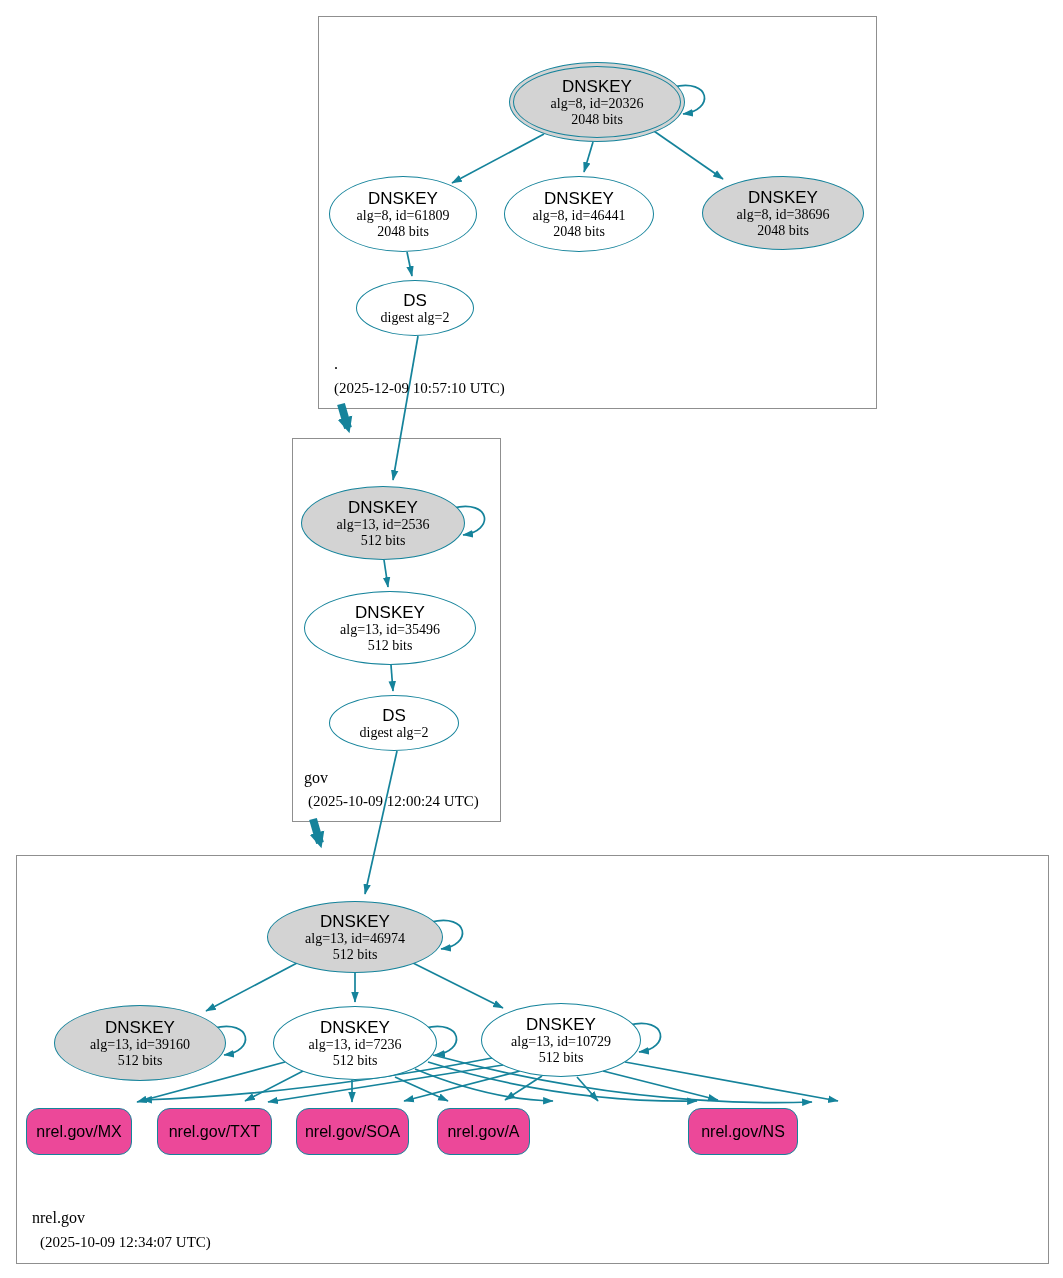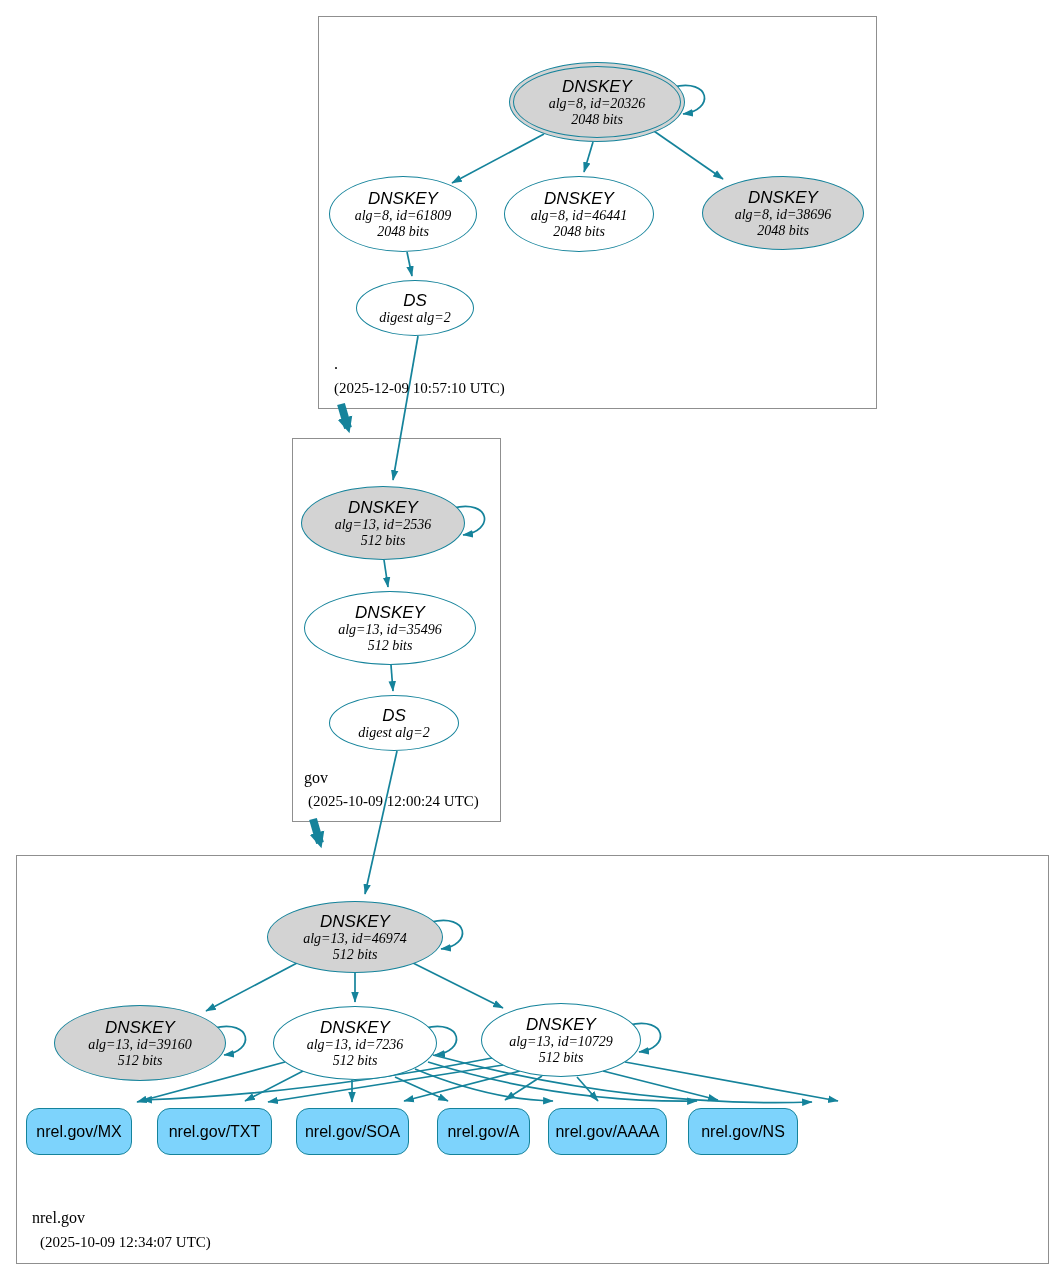--- a/index.html
+++ b/index.html
@@ -9,26 +9,26 @@
     --box-border:#8f8f8f;
     --text:#000000;
   }
   html,body{margin:0;padding:0;background:#ffffff;}
   #canvas{position:relative;width:1063px;height:1278px;background:#ffffff;overflow:hidden;
           font-family:"Liberation Serif", serif;color:var(--text);}
   .zone-box{position:absolute;border:1.5px solid var(--box-border);background:transparent;z-index:1;}
   #edges{position:absolute;left:0;top:0;z-index:2;}
   .node{position:absolute;border:1.7px solid var(--edge);border-radius:50%;
         background:var(--node-fill);display:flex;flex-direction:column;align-items:center;
-        justify-content:center;text-align:center;z-index:3;box-sizing:border-box;font-style:italic;}
+        justify-content:center;text-align:center;z-index:3;box-sizing:border-box;}
   .node.sep{background:var(--sep-fill);}
   .node .ring{position:absolute;inset:3px;border:1.7px solid var(--edge);border-radius:50%;}
   .node .title{font-family:"Liberation Sans", sans-serif;font-size:17px;line-height:19px;}
   .node .sub{font-family:"Liberation Serif", serif;font-size:14px;line-height:16px;}
-  .rrset{position:absolute;border:1.7px solid var(--edge);border-radius:13px;background:#7dd3fc;
+  .rrset{position:absolute;border:1.7px solid var(--edge);border-radius:13px;background:#ec4899;
          display:flex;align-items:center;justify-content:center;text-align:center;
          font-family:"Liberation Sans", sans-serif;font-size:16px;z-index:3;box-sizing:border-box;}
   .zone-name{position:absolute;font-size:16px;z-index:3;}
   .zone-ts{position:absolute;font-size:15px;z-index:3;}
 </style>
 </head>
 <body>
 
 <div id="canvas">
 
@@ -150,19 +150,18 @@
   <div class="node" style="left:481px;top:1003px;width:160px;height:74px;">
     <span class="title">DNSKEY</span>
     <span class="sub">alg=13, id=10729</span>
     <span class="sub">512 bits</span>
   </div>
 
   <div class="rrset" style="left:26px;top:1108px;width:106px;height:47px;">nrel.gov/MX</div>
   <div class="rrset" style="left:157px;top:1108px;width:115px;height:47px;">nrel.gov/TXT</div>
   <div class="rrset" style="left:296px;top:1108px;width:113px;height:47px;text-align:center;">nrel.gov/SOA</div>
   <div class="rrset" style="left:437px;top:1108px;width:93px;height:47px;">nrel.gov/A</div>
-  <div class="rrset" style="left:548px;top:1108px;width:119px;height:47px;">nrel.gov/AAAA</div>
   <div class="rrset" style="left:688px;top:1108px;width:110px;height:47px;">nrel.gov/NS</div>
 
   <div class="zone-name" style="left:32px;top:1209px;">nrel.gov</div>
   <div class="zone-ts" style="left:32px;top:1234px;margin-left:8px;">(2025-10-09 12:34:07 UTC)</div>
 
 </div>
 
 </body></html>

